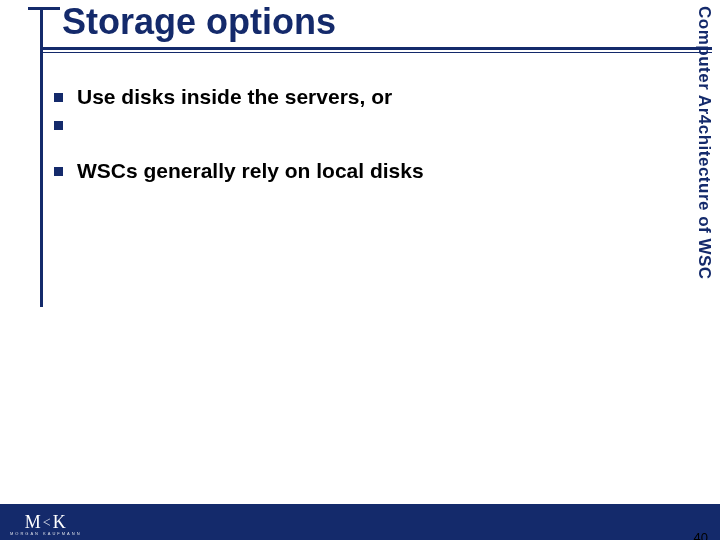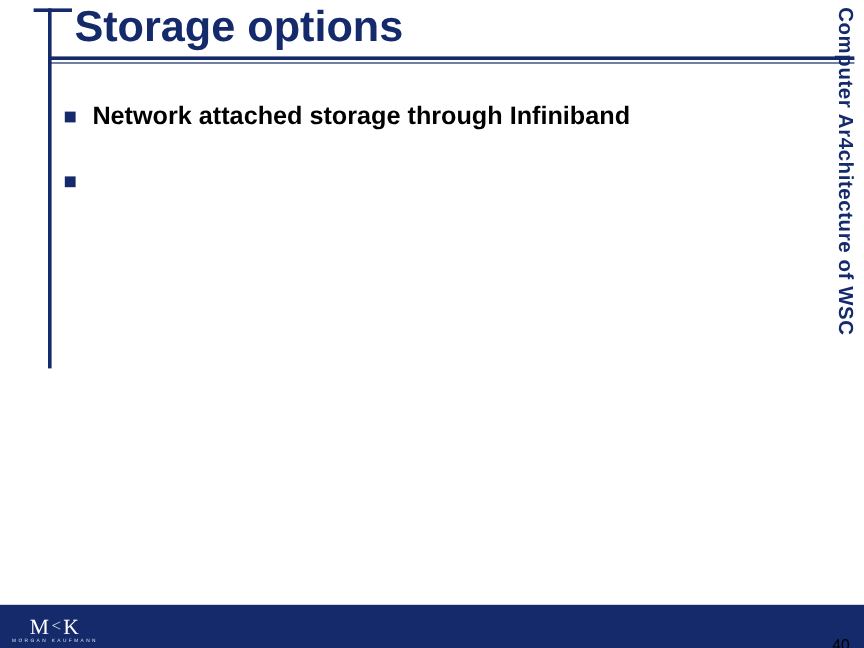--- a/index.html
+++ b/index.html
@@ -180,26 +180,30 @@
     <div class="title-underline"></div>
     <div class="title-underline-thin"></div>
   </div>
 
   <div class="sidebar-text">Computer Ar4chitecture of WSC</div>
 
   <div class="body">
     <div class="group">
       <div class="bullet-line">
         <div class="sqbullet"></div>
-        <div class="bullet-text">Network attached storage through Infiniband</div>
+        <div class="bullet-text">Use disks inside the servers, or</div>
+      </div>
+      <div class="bullet-line">
+        <div class="sqbullet"></div>
       </div>
     </div>
     <div class="group">
       <div class="bullet-line">
         <div class="sqbullet"></div>
+        <div class="bullet-text">WSCs generally rely on local disks</div>
       </div>
     </div>
   </div>
 
   <div class="footer">
     <div class="logo">
       <div class="logo-mk">
         <span>M</span>
         <span class="logo-divider">&lt;</span>
         <span>K</span>

